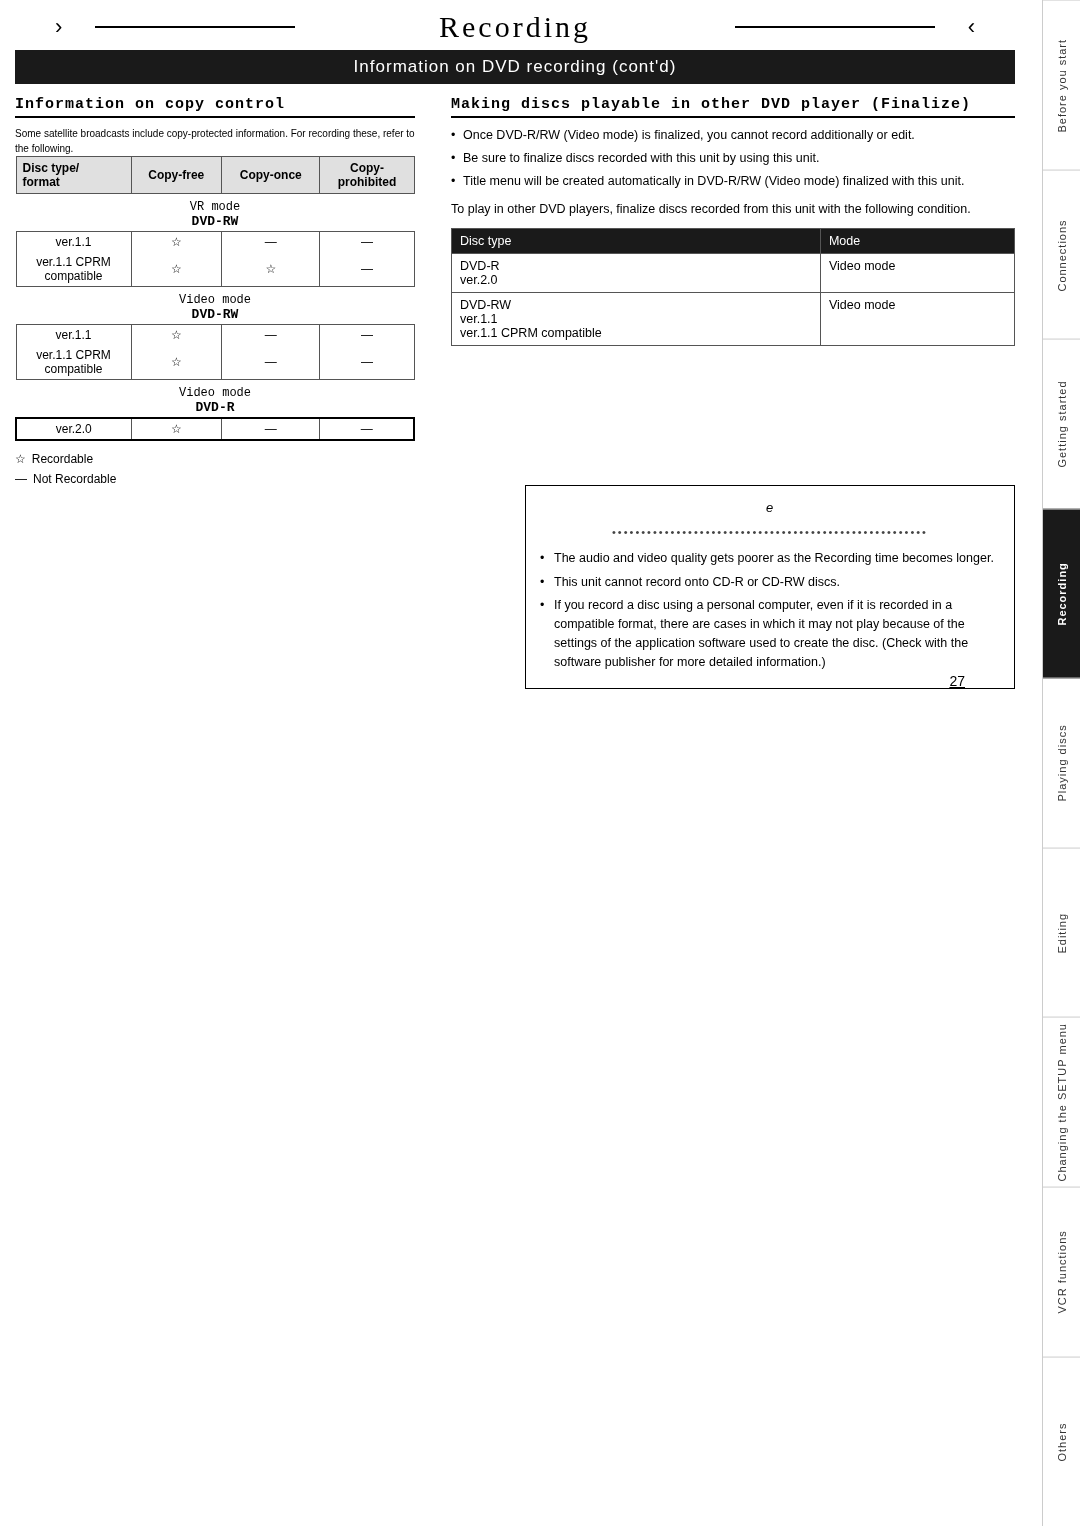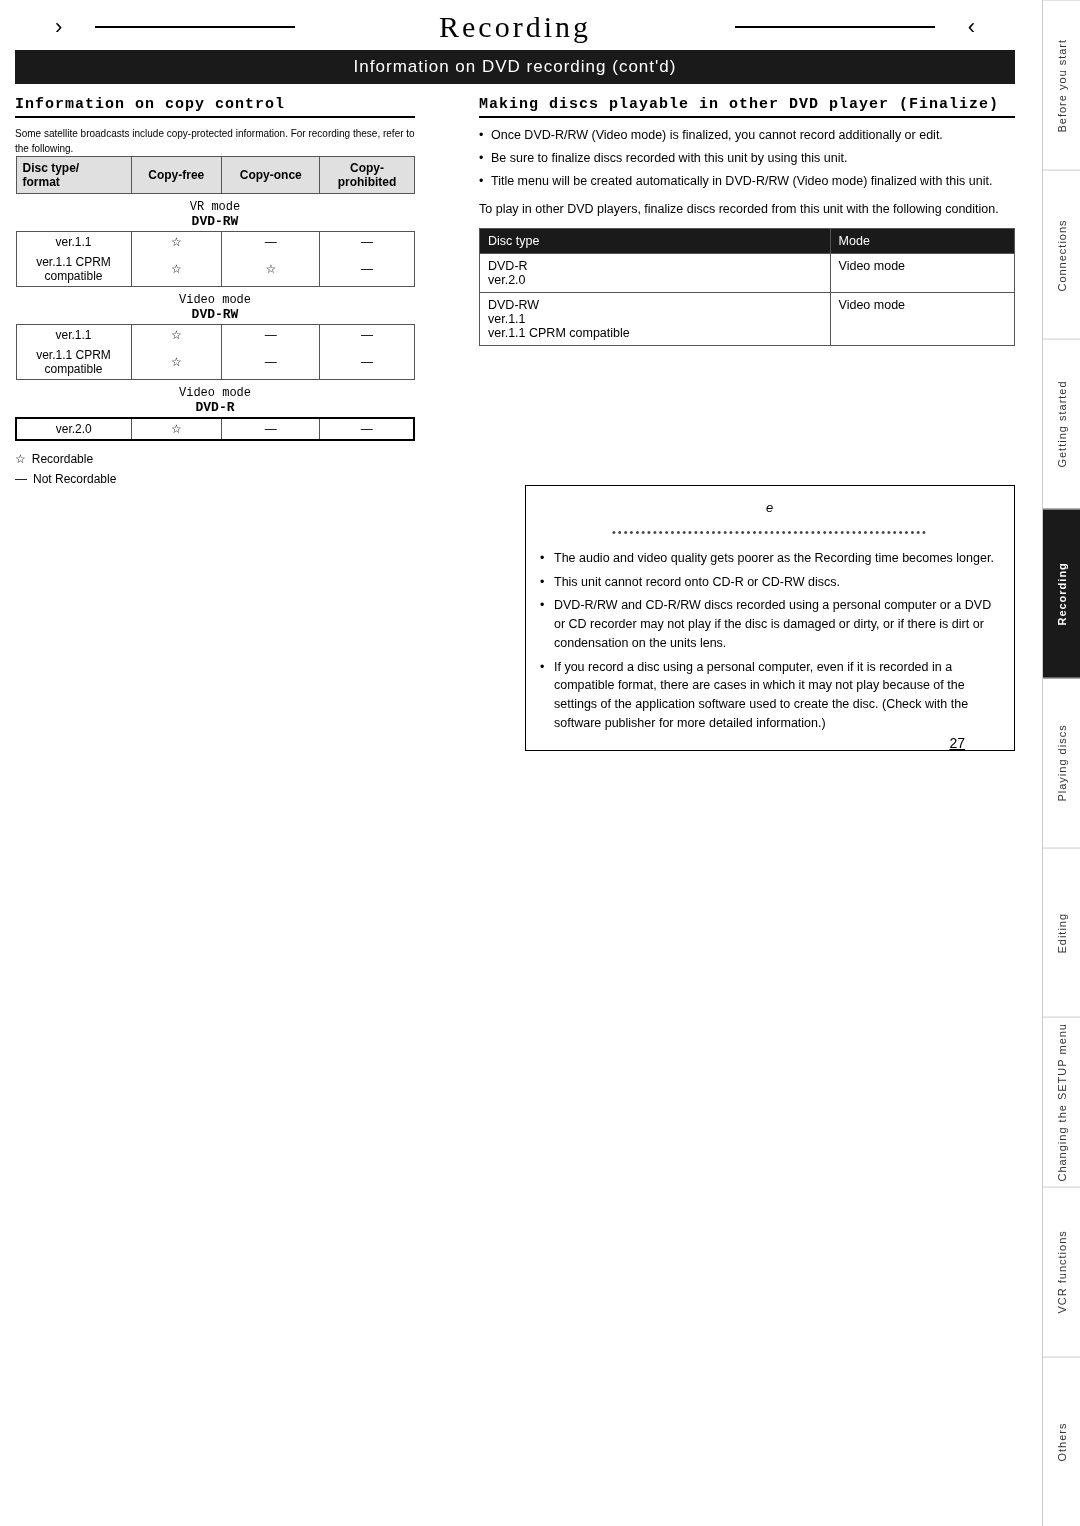--- a/index.html
+++ b/index.html
@@ -29,30 +29,29 @@
       text-align: center;
       font-size: 17px;
       padding: 7px 10px;
       margin-bottom: 12px;
       letter-spacing: 1px;
     }
 
     
     .two-col {
       display: flex;
-      gap: 28px;
+      gap: 36px;
       margin-bottom: 15px;
     }
     .col-left {
       width: 400px;
       flex-shrink: 0;
     }
     .col-right {
       flex: 1;
-      margin-left: 36px;
     }
 
     
     .subsection-title {
       font-size: 15px;
       font-weight: bold;
       border-bottom: 2px solid #000;
       padding-bottom: 3px;
       margin-bottom: 8px;
       font-family: 'Courier New', monospace;
@@ -397,21 +396,20 @@
 
   </div>
 
   <div style="width: 490px; margin-left: 510px; margin-top: -20px;">
     <div class="note-box">
       <div class="note-box-header">e</div>
       <div class="note-dots">••••••••••••••••••••••••••••••••••••••••••••••••••••••</div>
       <ul>
         <li>The audio and video quality gets poorer as the Recording time becomes longer.</li>
         <li>This unit cannot record onto CD-R or CD-RW discs.</li>
-        <li>DVD-R/RW and CD-R/RW discs recorded using a personal computer or a DVD or CD recorder may not play if the disc is damaged or dirty, or if there is dirt or condensation on the units lens.</li>
         <li>If you record a disc using a personal computer, even if it is recorded in a compatible format, there are cases in which it may not play because of the settings of the application software used to create the disc. (Check with the software publisher for more detailed information.)</li>
       </ul>
     </div>
   </div>
 
   <div class="page-number">27</div>
 
 </div>
 
 </body></html>

